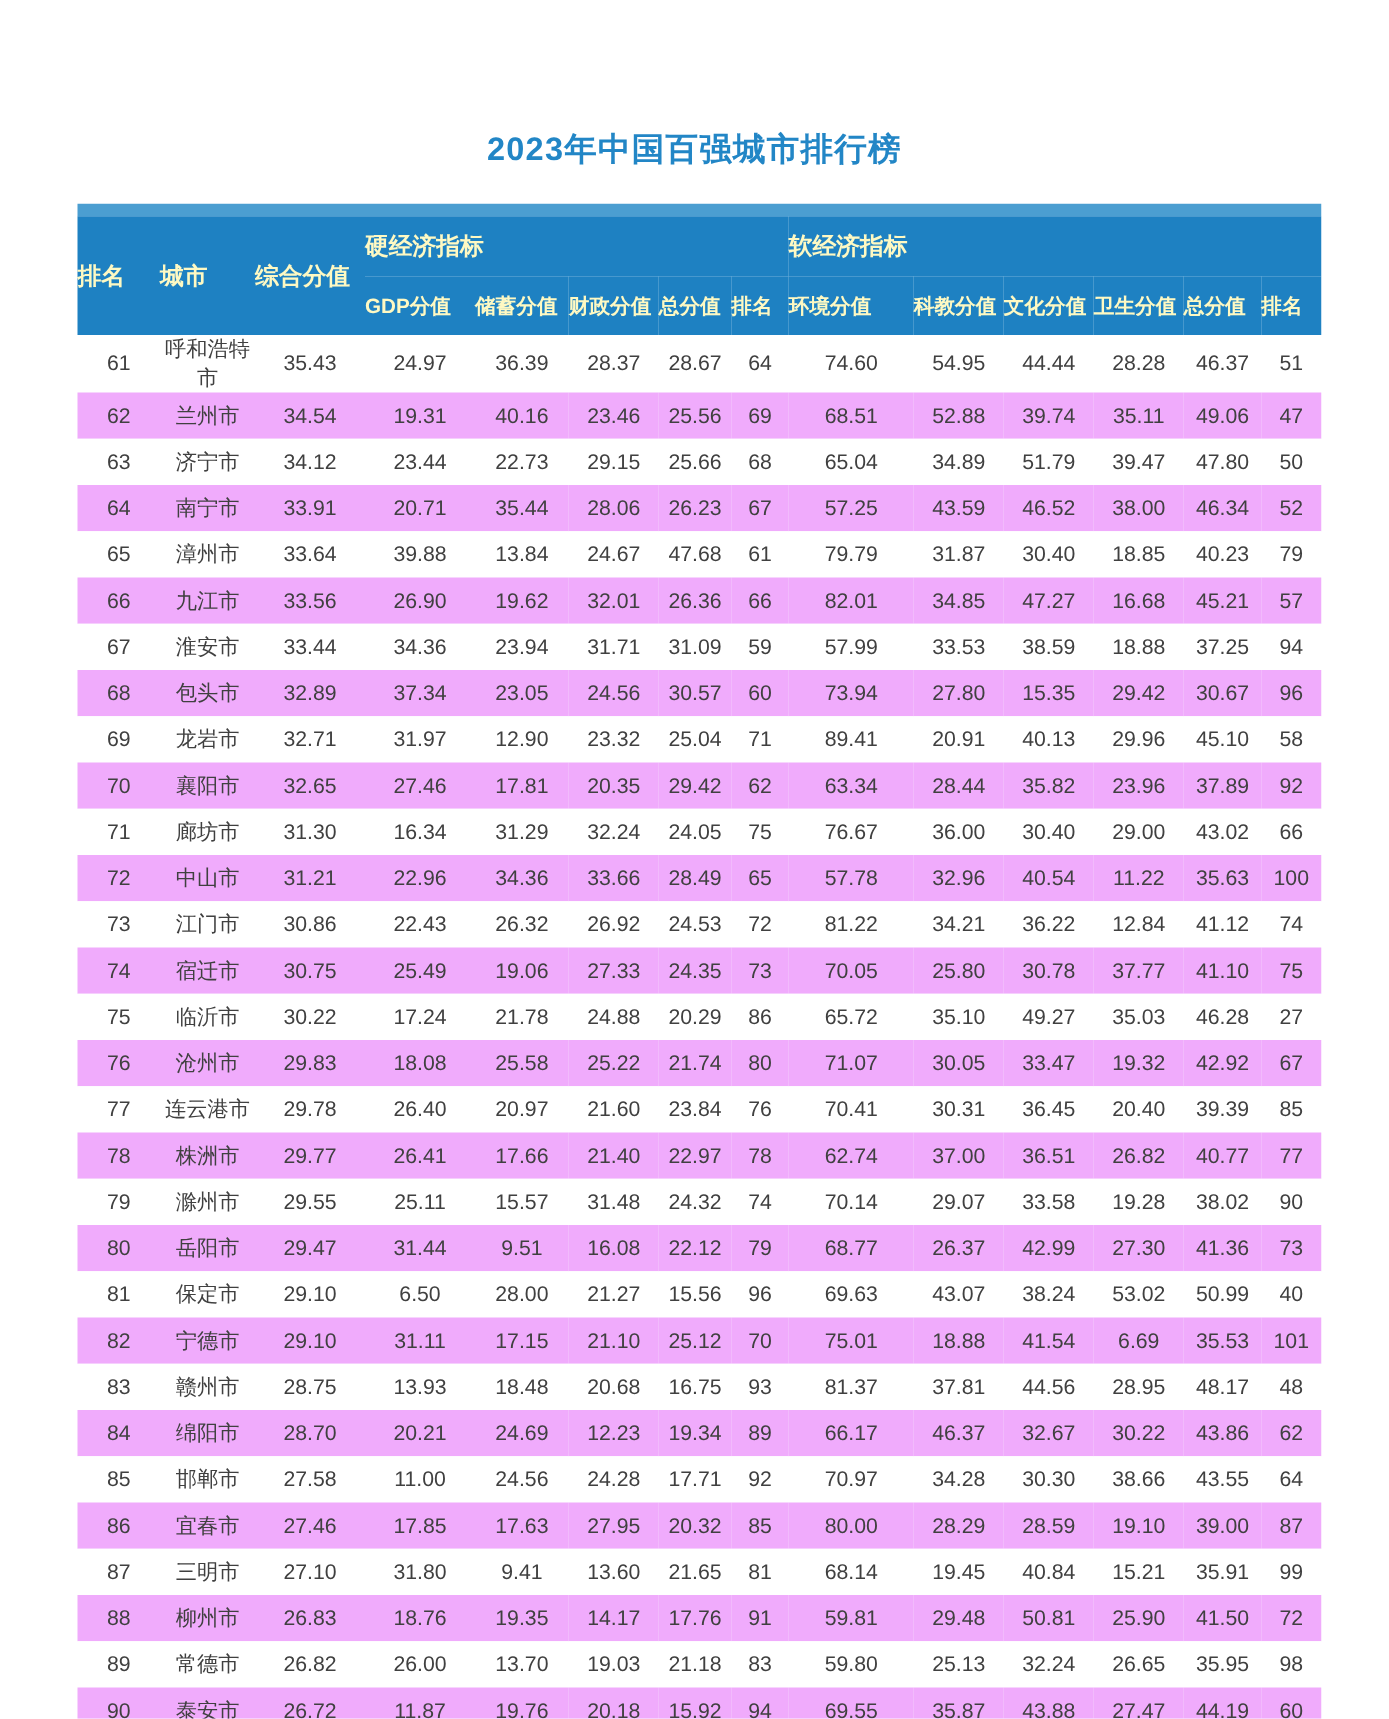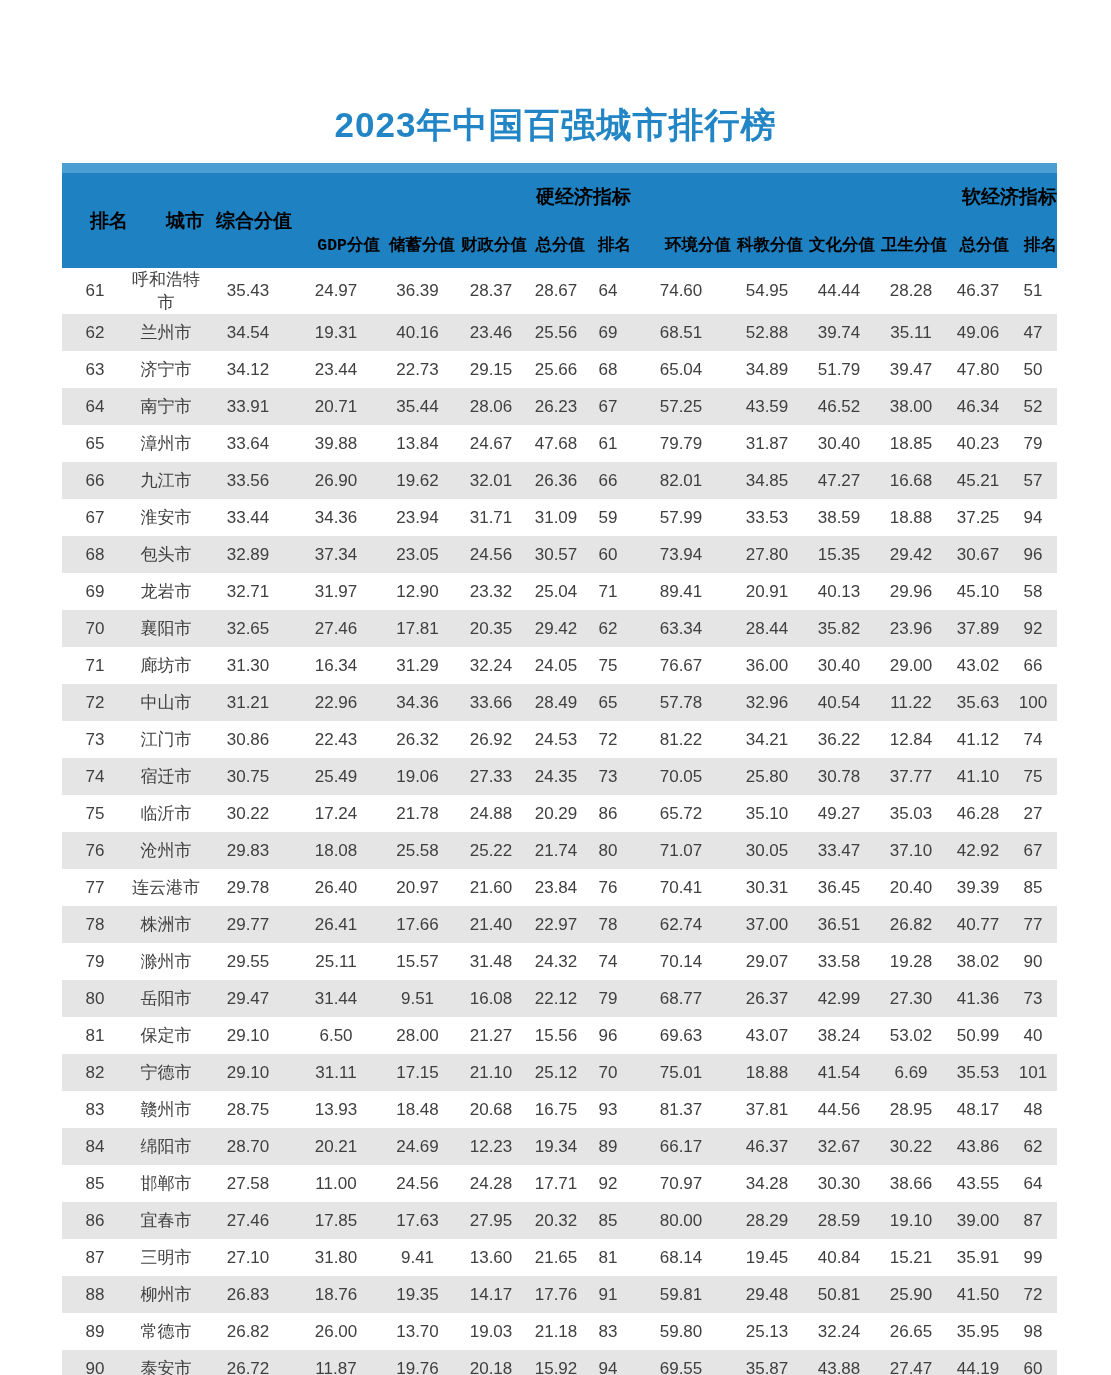--- a/index.html
+++ b/index.html
@@ -3,45 +3,45 @@
 <meta charset="utf-8">
 <style>
   html,body{margin:0;padding:0;background:#ffffff;}
   .page{
     position:relative;width:1111px;height:1375px;overflow:hidden;
     background:#ffffff;
     font-family:"Liberation Sans","DejaVu Sans",sans-serif;
   }
   .title{
     position:absolute;top:102px;left:0;width:100%;
-    text-align:center;font-size:35px;font-weight:700;color:#2286c6;
+    text-align:center;font-size:26px;font-weight:700;color:#2286c6;
     letter-spacing:1px;
   }
   .header-strip{
     position:absolute;left:62px;top:163px;width:995px;height:10px;
     background:#4b9ed1;
   }
   table.ranking{
     position:absolute;left:62px;top:173px;width:995px;
     border-collapse:collapse;table-layout:fixed;
   }
   table.ranking th, table.ranking td{padding:0;margin:0;}
   thead th{
-    background:#1e81c2;color:#000000;font-weight:700;
-    text-align:right;vertical-align:middle;font-family:Liberation Mono, monospace;
+    background:#1e81c2;color:#fef9c3;font-weight:700;
+    text-align:left;vertical-align:middle;
   }
   tr.group-row th{height:48px;font-size:19px;}
   tr.sub-row th{height:47px;font-size:16.5px;}
   th.axis{font-size:19px;}
   tbody td{
     height:37px;text-align:center;vertical-align:middle;
     font-size:17px;color:#404040;background:transparent;
   }
   tbody tr{background:#ffffff;margin-top:40px;}
-  tbody tr.alt{background:#e5e5e5;}
+  tbody tr.alt{background:#f0abfc;}
 </style>
 </head>
 <body>
 
 <div class="page">
   <div class="title">2023年中国百强城市排行榜</div>
   <div class="header-strip"></div>
 
   <table class="ranking">
     <colgroup>
@@ -328,21 +328,21 @@
           <td>沧州市</td>
           <td>29.83</td>
           <td>18.08</td>
           <td>25.58</td>
           <td>25.22</td>
           <td>21.74</td>
           <td>80</td>
           <td>71.07</td>
           <td>30.05</td>
           <td>33.47</td>
-          <td>37.10</td>
+          <td>19.32</td>
           <td>42.92</td>
           <td>67</td>
         </tr>
         <tr>
           <td>77</td>
           <td>连云港市</td>
           <td>29.78</td>
           <td>26.40</td>
           <td>20.97</td>
           <td>21.60</td>

